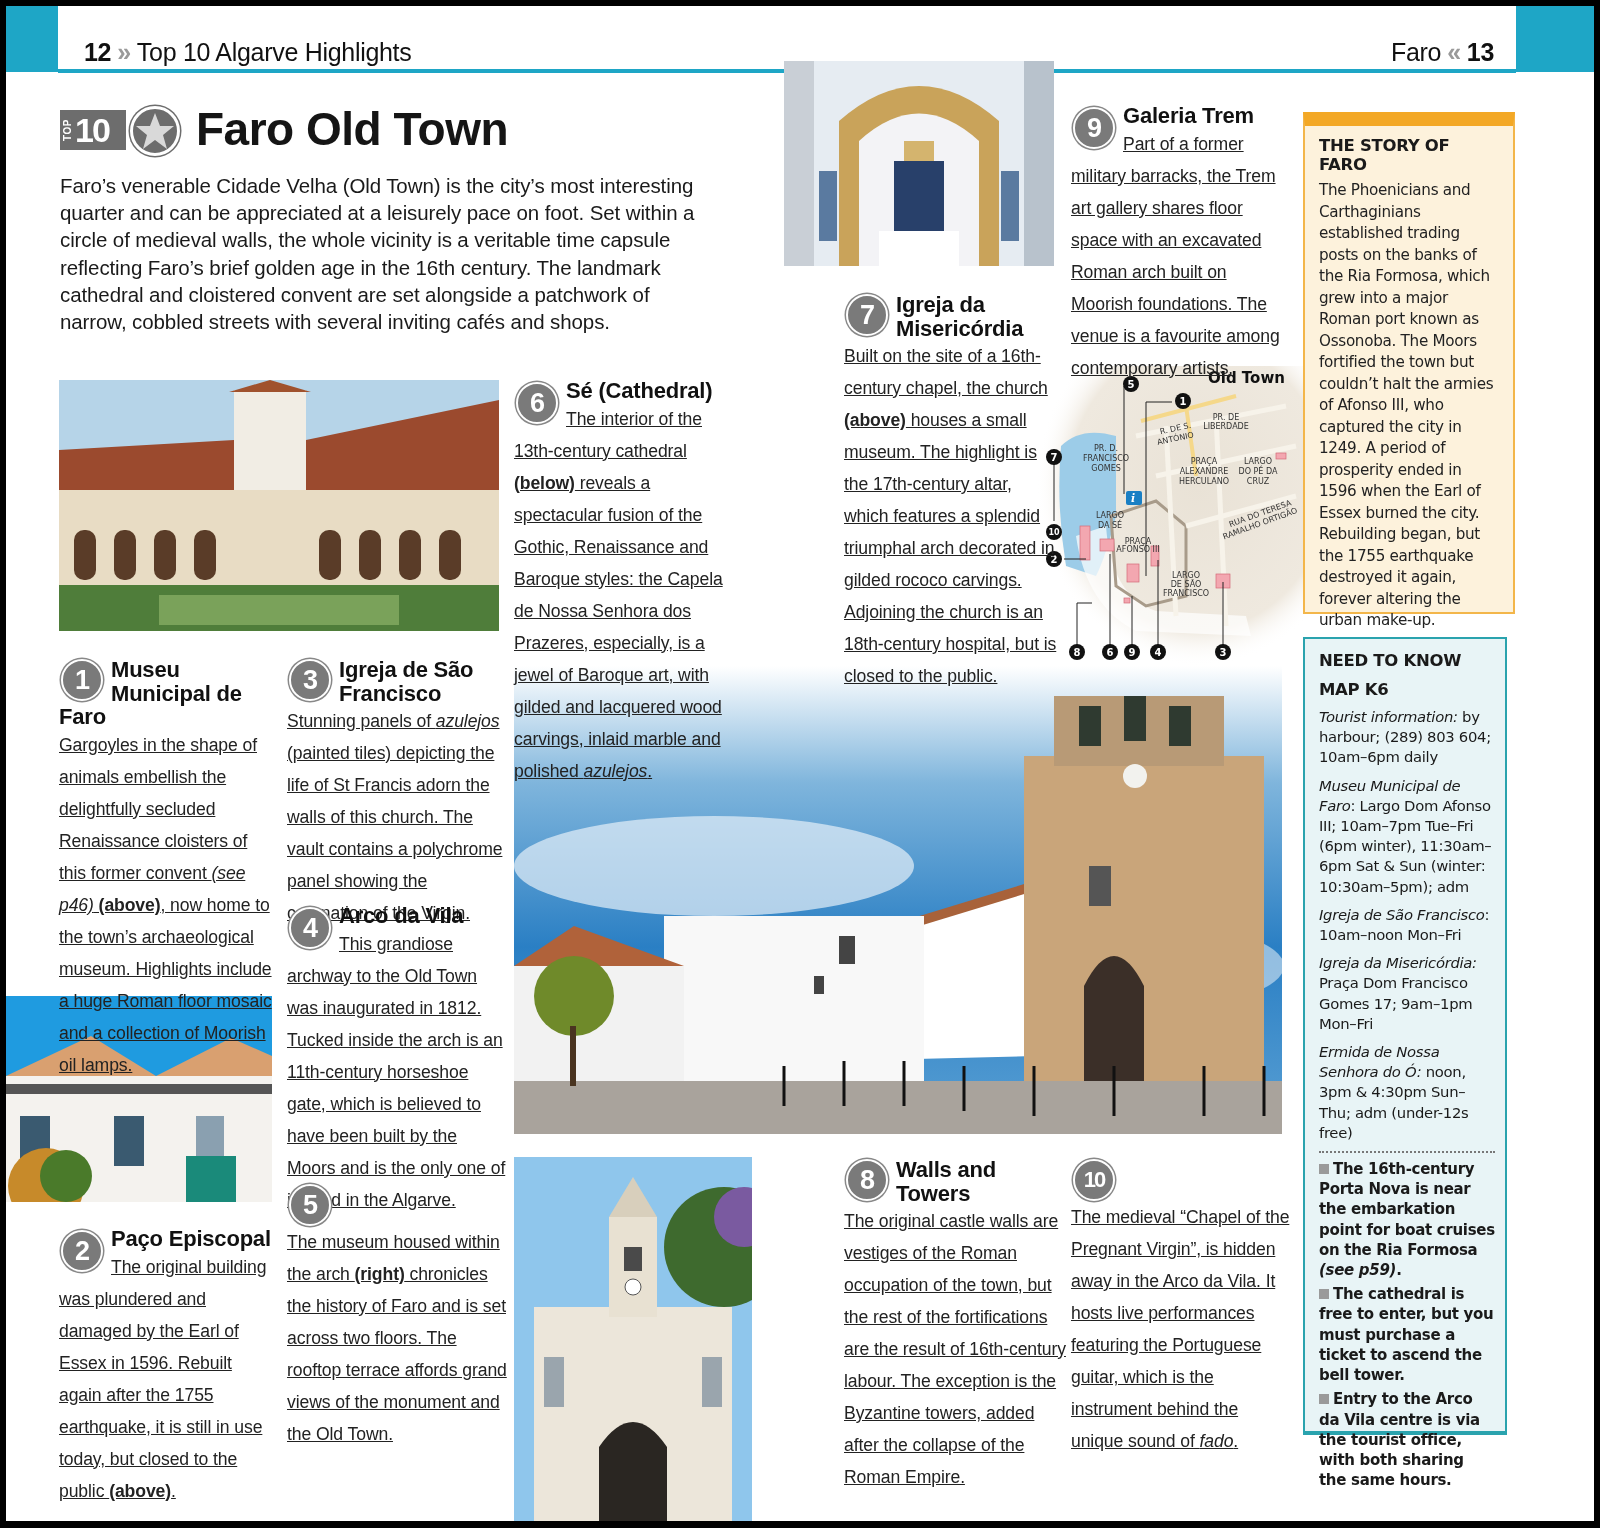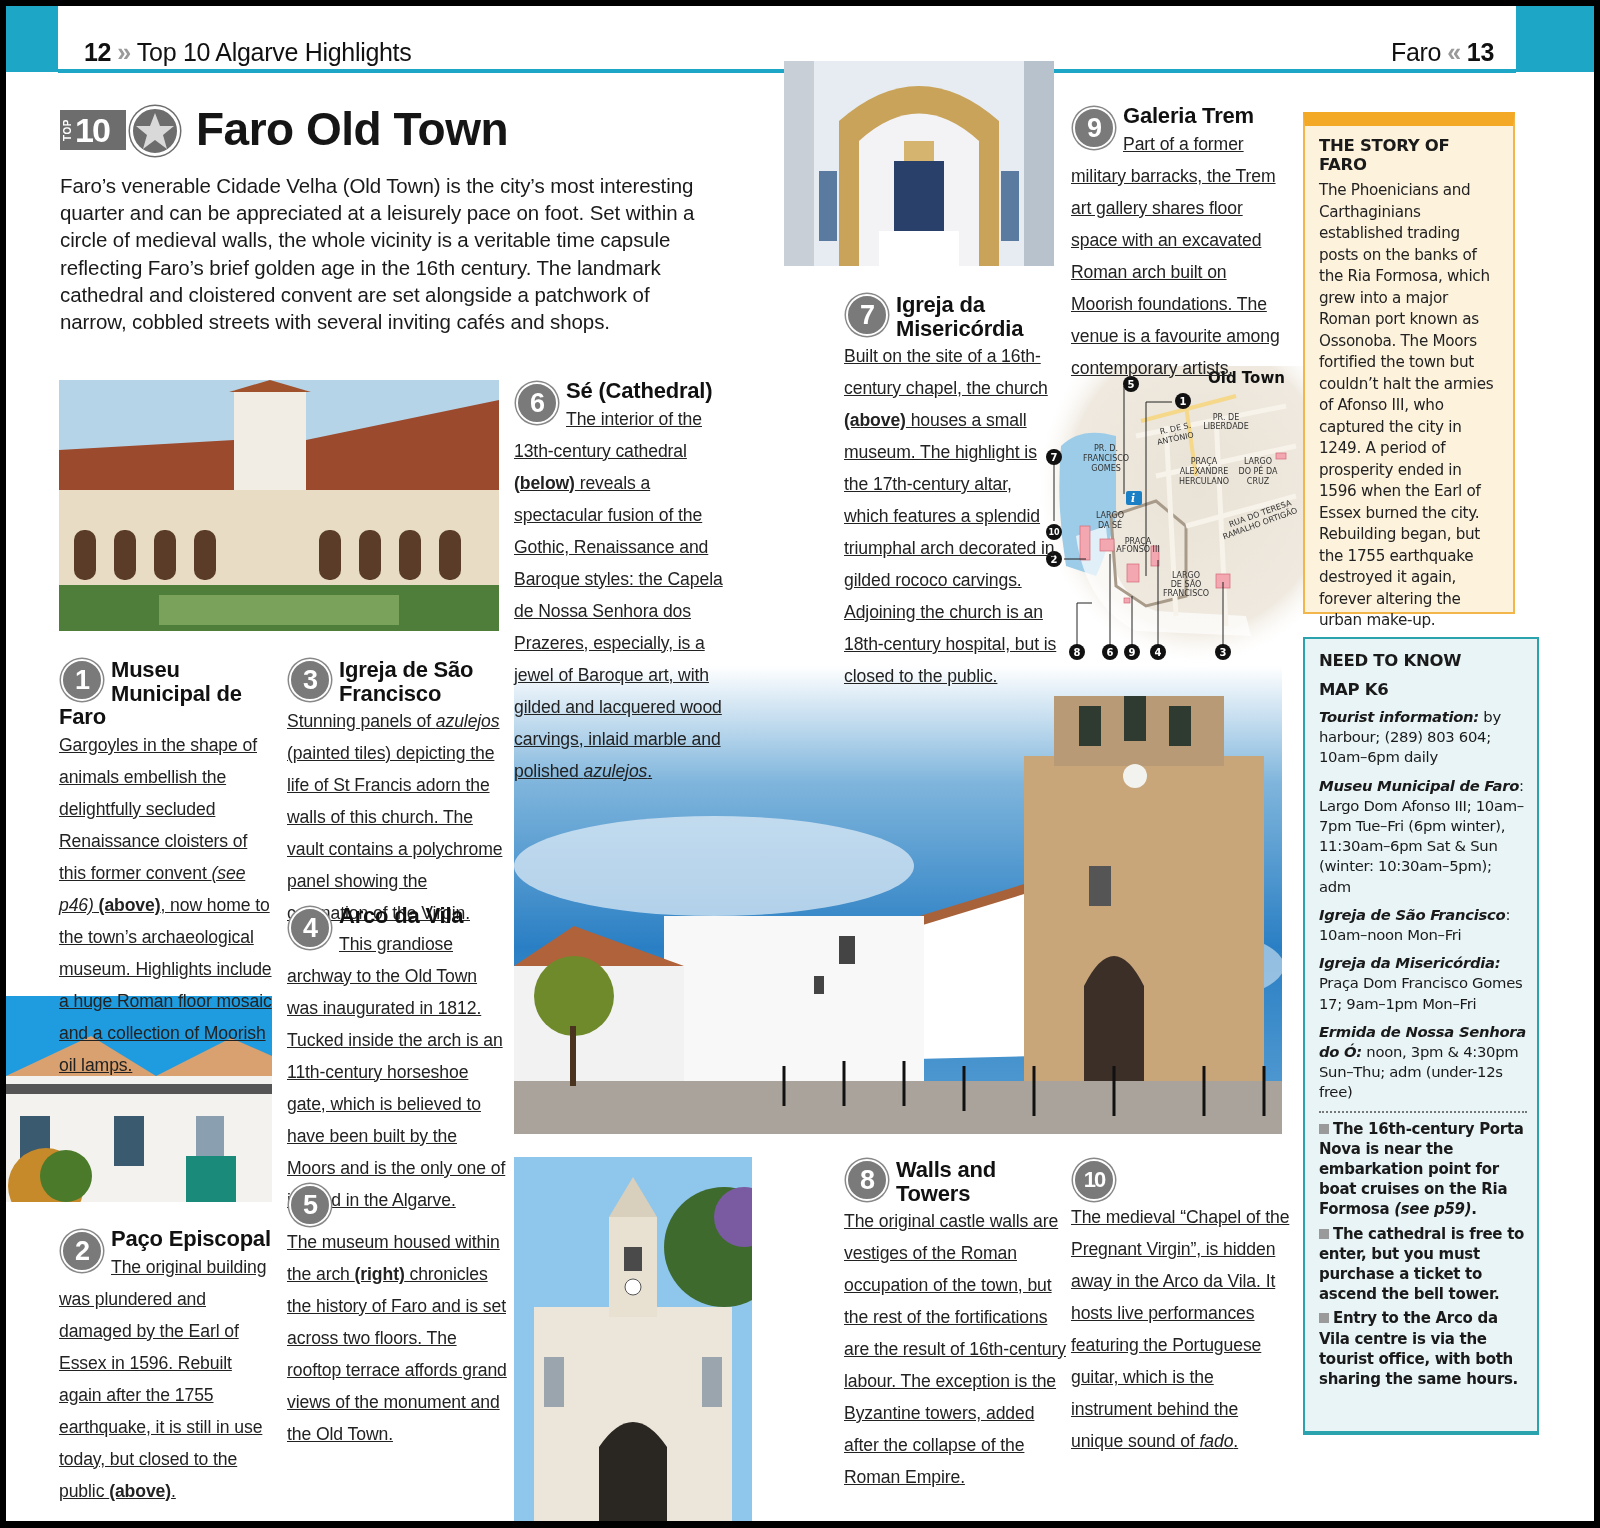--- a/index.html
+++ b/index.html
@@ -31,25 +31,25 @@
   .entry .body { font-size: 17.6px; line-height: 32px; letter-spacing: -0.1px; text-decoration: underline; }
   .entry i { font-style: italic; }
   .entry b { font-weight: bold; }
 
   
   .story { position: absolute; left: 1297px; top: 106px; width: 212px; height: 502px; background: #fdf2dc; border: 2px solid #f3b64a; border-top: 14px solid #f3a826; padding: 10px 12px 16px 14px; font-family: "DejaVu Sans", sans-serif; }
   .story .st-title { font-weight: bold; font-size: 16.5px; color: #1a1a1a; margin-bottom: 6px; letter-spacing: -0.3px; }
   .story .st-body { font-size: 15.2px; line-height: 21.5px; color: #222; letter-spacing: -0.3px; }
 
   
-  .ntk { position: absolute; left: 1297px; top: 631px; width: 236px; height: 798px; background: #e8f4f6; border: 2px solid #2aa3ae; border-bottom-width: 4px; padding: 12px 10px 0 14px; font-family: "DejaVu Sans", sans-serif; color: #1a1a1a; }
+  .ntk { position: absolute; left: 1297px; top: 631px; width: 204px; height: 798px; background: #e8f4f6; border: 2px solid #2aa3ae; border-bottom-width: 4px; padding: 12px 10px 0 14px; font-family: "DejaVu Sans", sans-serif; color: #1a1a1a; }
   .ntk .nt-title { font-weight: bold; font-size: 16.5px; margin-bottom: 10px; letter-spacing: -0.3px; }
   .ntk .nt-map { font-weight: bold; font-size: 16.5px; margin-bottom: 8px; letter-spacing: -0.3px; }
   .ntk .nt-item { font-size: 14.8px; line-height: 20.2px; margin-bottom: 8px; letter-spacing: -0.3px; }
-  .ntk .nt-item i { font-weight: bold; font-style: italic; }
+  .ntk .nt-item i { font-weight: normal; font-style: italic; }
   .ntk .dots { border-top: 2px dotted #777; margin: 6px 0 6px 0; }
   .ntk .tip { font-weight: bold; font-size: 15px; line-height: 20.2px; margin-bottom: 4px; letter-spacing: -0.3px; }
   .ntk .tip .sq { display: inline-block; width: 10px; height: 10px; background: #9a9a9a; margin-right: 4px; }
   .ntk .tip i { font-style: italic; }
 
   
   .photo { position: absolute; overflow: hidden; }
   .map-wrap { position: absolute; left: 1030px; top: 360px; width: 270px; height: 300px; }
   .map-title { position: absolute; left: 1202px; top: 363px; font-family: "DejaVu Sans", sans-serif; font-weight: bold; font-size: 15px; color: #111; }
 </style>

